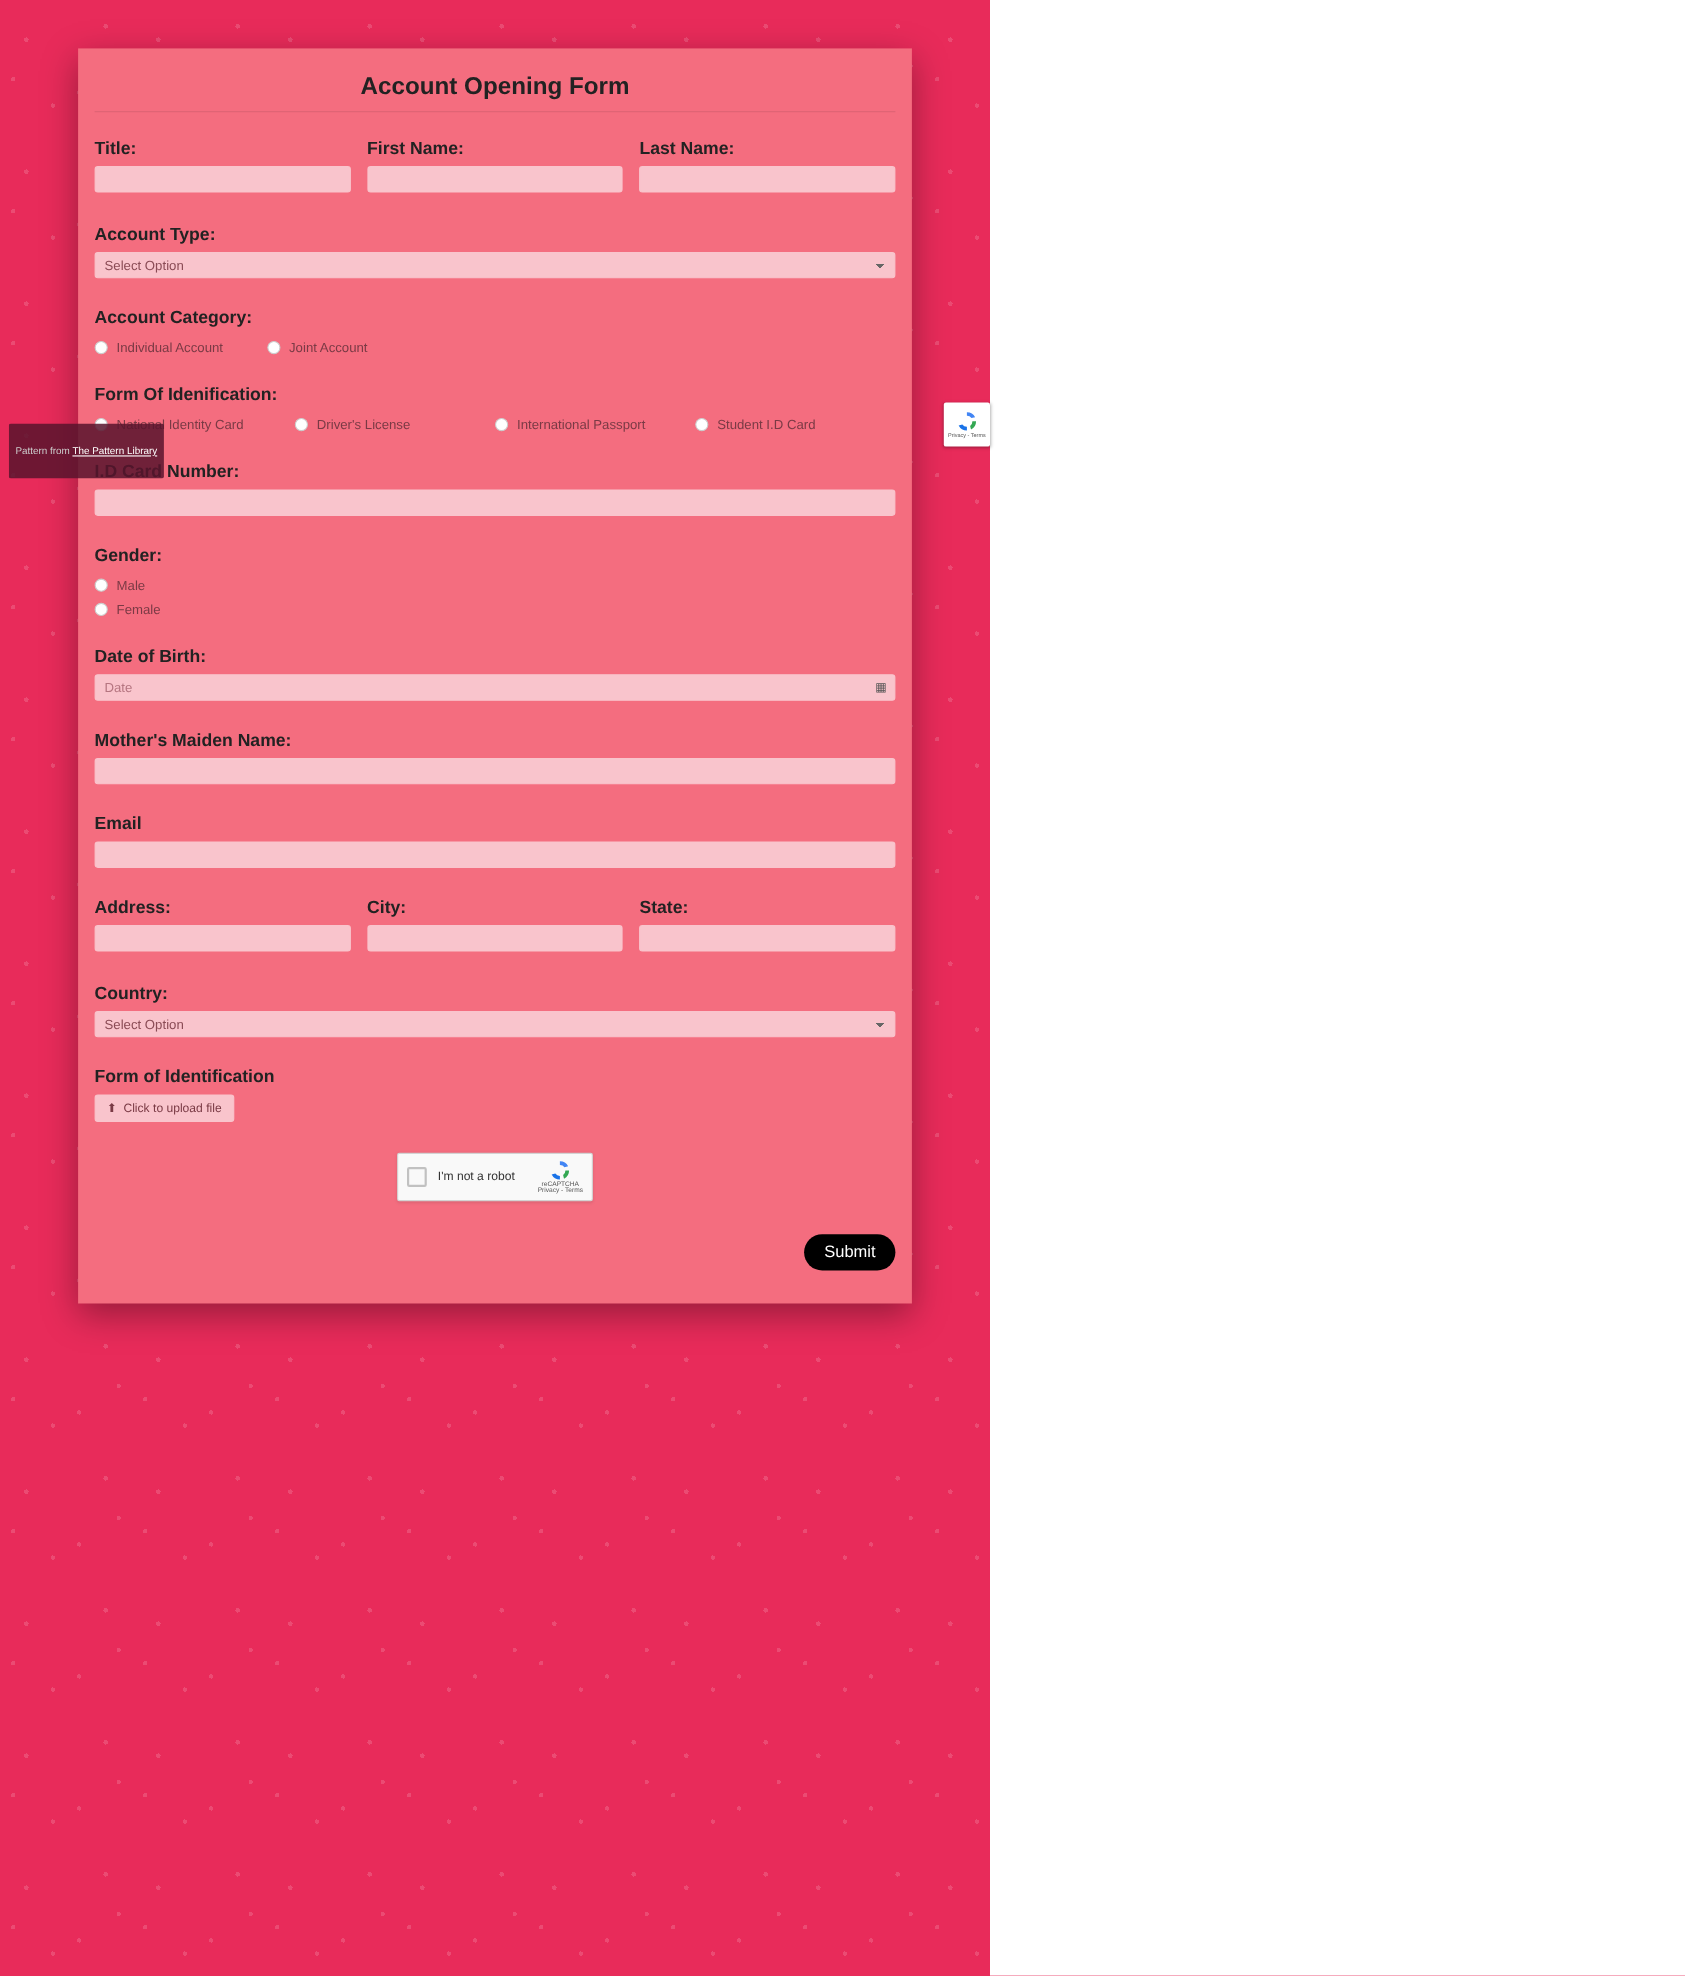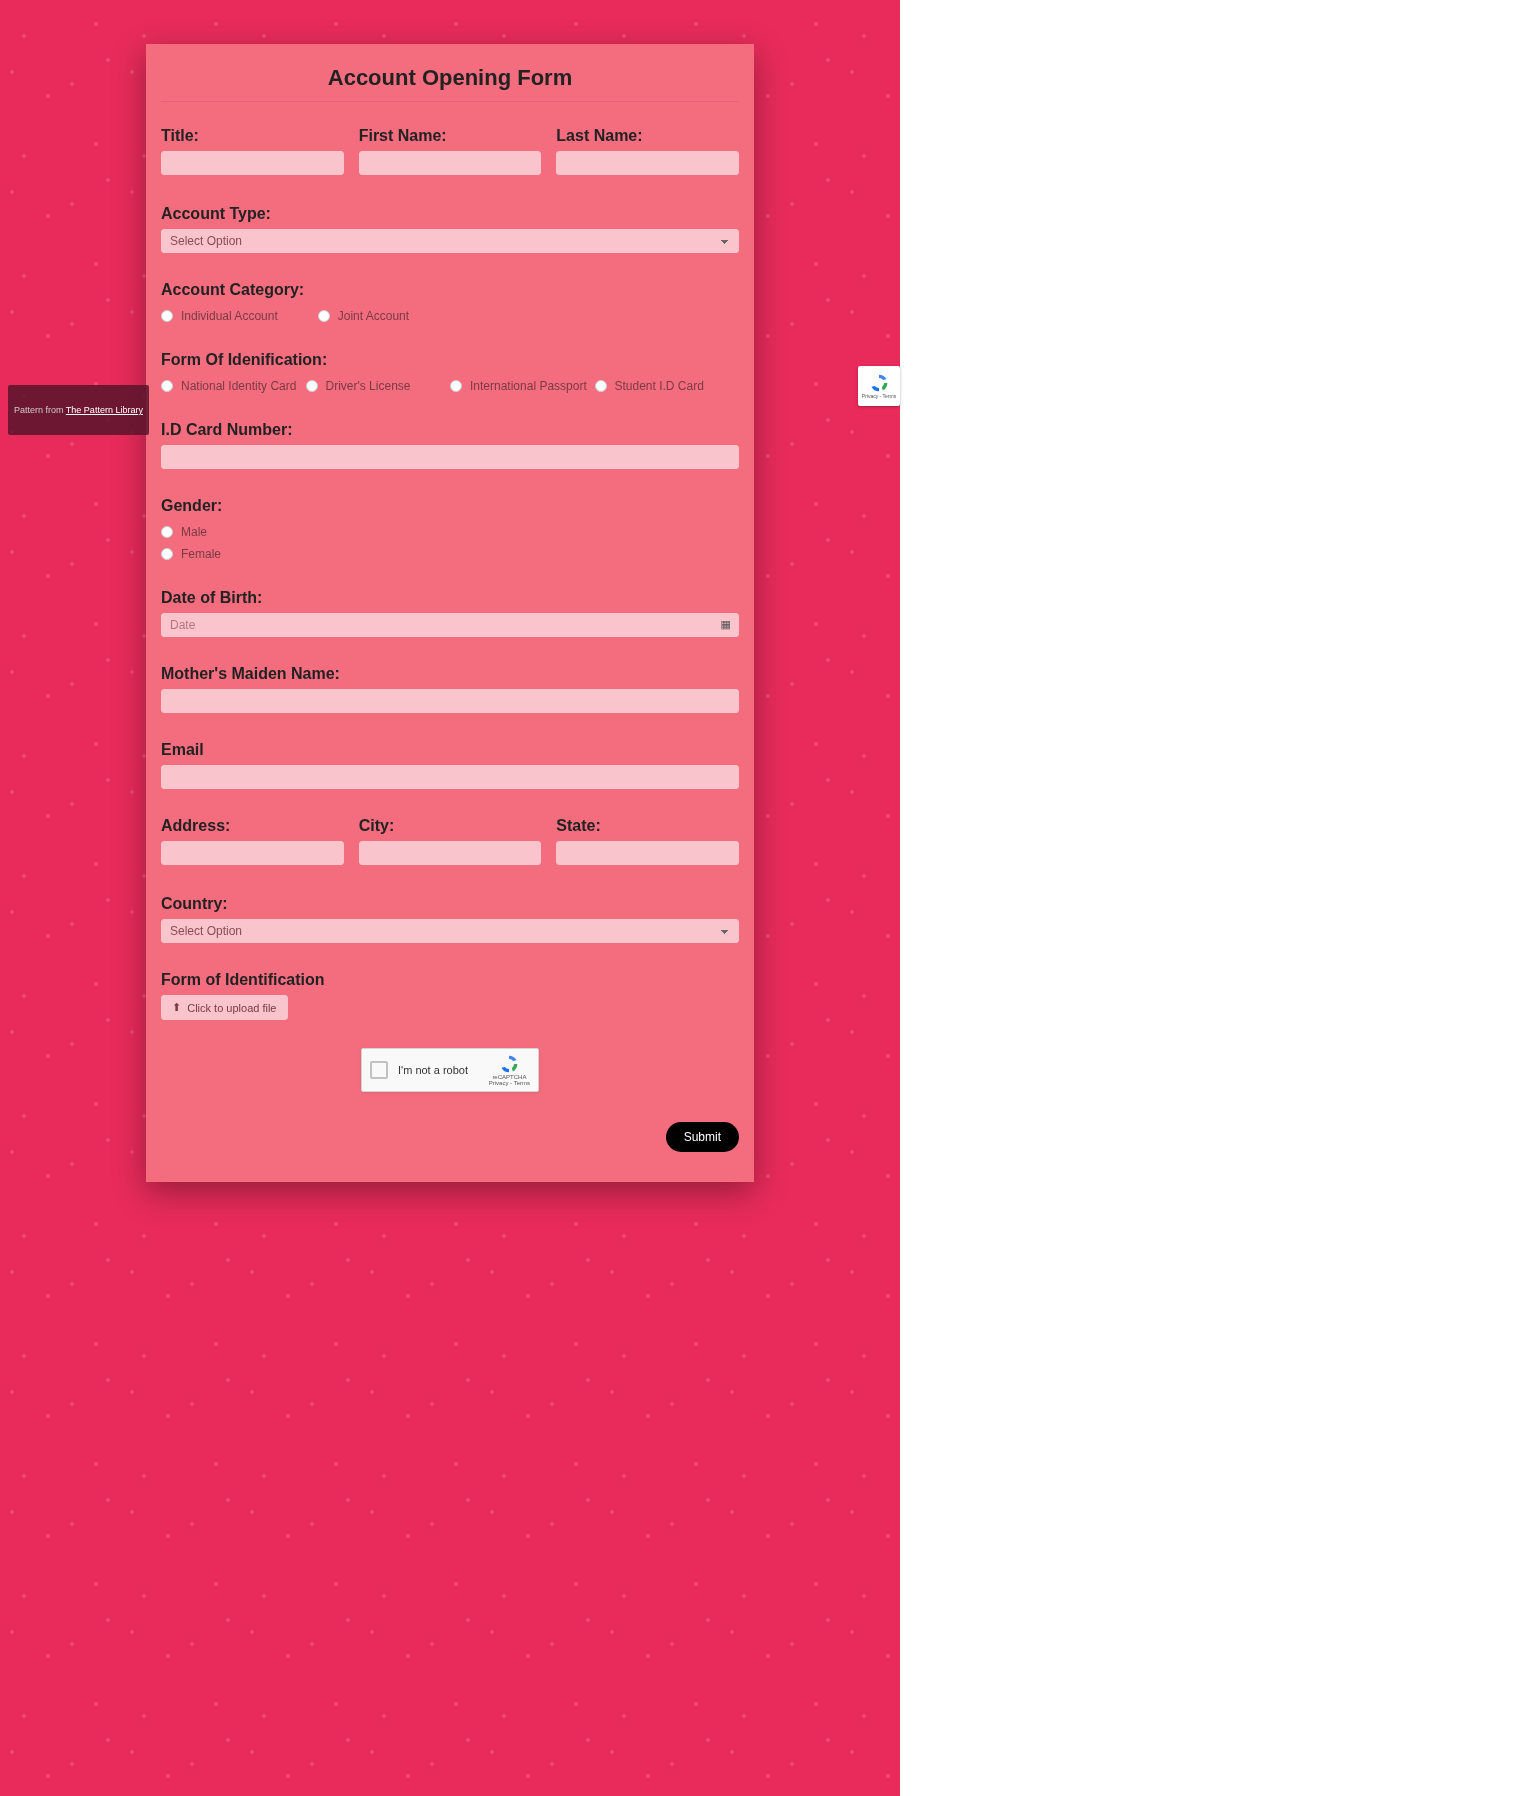--- a/index.html
+++ b/index.html
@@ -23,21 +23,21 @@
     display: flex;
     justify-content: flex-start;
   }
   .bg-area {
     width: 900px;
     padding: 44px 0 80px 0;
     display: flex;
     justify-content: center;
   }
   .form-card {
-    width: 608px;
+    width: 758px;
     background: #f46d7f;
     padding: 15px 15px 30px 15px;
     box-shadow: 0 10px 30px rgba(0,0,0,0.35);
   }
   .form-title {
     text-align: center;
     font-size: 22px;
     font-weight: 600;
     color: #222;
     padding: 6px 0 10px 0;
@@ -133,21 +133,21 @@
   .captcha-text { font-size: 11px; color: #333; flex: 1; }
   .captcha-logo { display: flex; flex-direction: column; align-items: center; font-size: 6px; color: #555; }
   .captcha-logo svg { width: 20px; height: 20px; }
   .submit-row { display: flex; justify-content: flex-end; }
   .submit-btn {
     background: #000;
     color: #fff;
     border: none;
     border-radius: 18px;
     padding: 8px 18px;
-    font-size: 12px;
+    font-size: 15px;
     cursor: pointer;
   }
   .pattern-badge {
     position: fixed;
     left: 8px; top: 385px;
     background: rgba(88,20,45,0.85);
     color: #ccc;
     font-size: 9px;
     padding: 20px 6px;
     border-radius: 2px;

